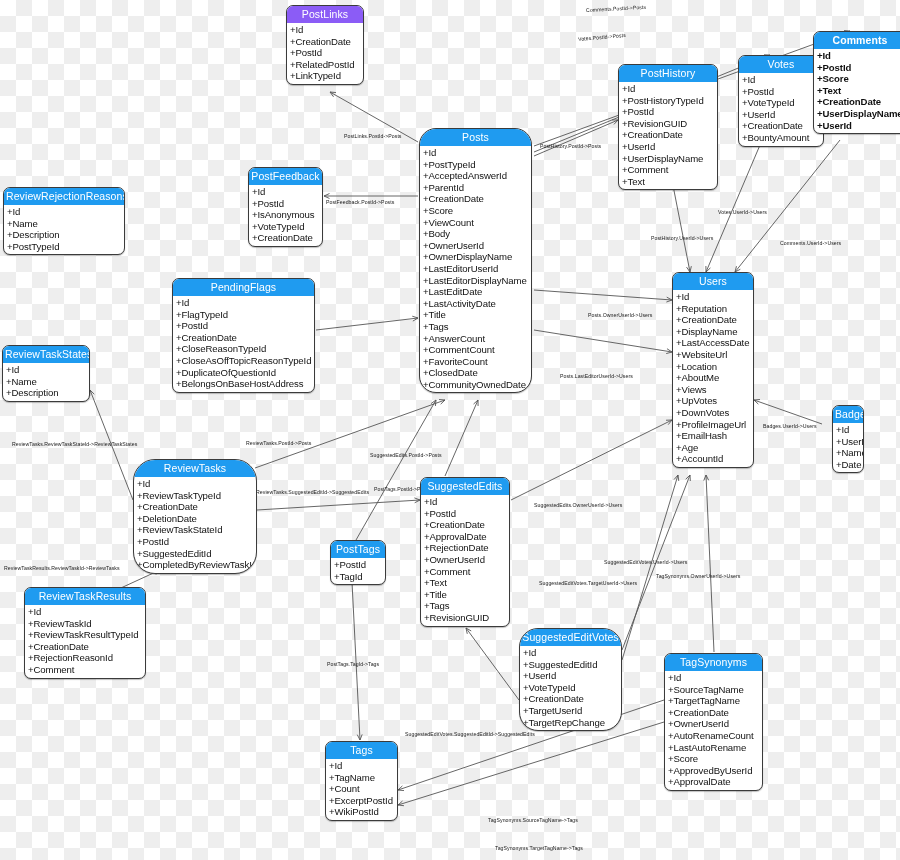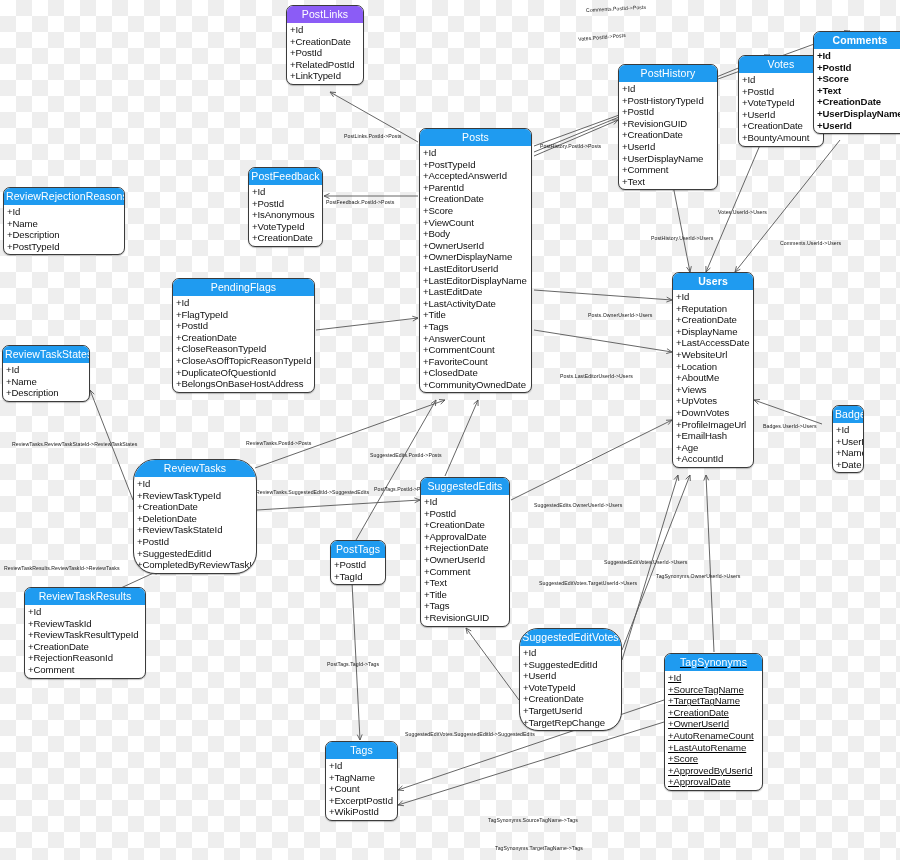--- a/index.html
+++ b/index.html
@@ -190,21 +190,21 @@
       <div class="entity-fields">
         <div class="field">+Id</div>
         <div class="field">+PostId</div>
         <div class="field">+Score</div>
         <div class="field">+Text</div>
         <div class="field">+CreationDate</div>
         <div class="field">+UserDisplayName</div>
         <div class="field">+UserId</div>
       </div>
     </div>
-    <div class="entity" style="left: 419px; top: 128px; width: 113px;">
+    <div class="entity" style="left: 419px; top: 128px; width: 113px; border-radius: 17px;">
       <div class="entity-title" style="background: rgb(31, 155, 240);">Posts</div>
       <div class="entity-fields">
         <div class="field">+Id</div>
         <div class="field">+PostTypeId</div>
         <div class="field">+AcceptedAnswerId</div>
         <div class="field">+ParentId</div>
         <div class="field">+CreationDate</div>
         <div class="field">+Score</div>
         <div class="field">+ViewCount</div>
         <div class="field">+Body</div>
@@ -257,21 +257,21 @@
     </div>
     <div class="entity" style="left: 2px; top: 345px; width: 88px;">
       <div class="entity-title" style="background: rgb(31, 155, 240);">ReviewTaskStates</div>
       <div class="entity-fields">
         <div class="field">+Id</div>
         <div class="field">+Name</div>
         <div class="field">+Description</div>
       </div>
     </div>
     <div class="entity" style="left: 672px; top: 272px; width: 82px;">
-      <div class="entity-title" style="background: rgb(31, 155, 240); font-weight: bold;">Users</div>
+      <div class="entity-title" style="background: rgb(31, 155, 240);">Users</div>
       <div class="entity-fields">
         <div class="field">+Id</div>
         <div class="field">+Reputation</div>
         <div class="field">+CreationDate</div>
         <div class="field">+DisplayName</div>
         <div class="field">+LastAccessDate</div>
         <div class="field">+WebsiteUrl</div>
         <div class="field">+Location</div>
         <div class="field">+AboutMe</div>
         <div class="field">+Views</div>
@@ -344,21 +344,21 @@
       <div class="entity-fields">
         <div class="field">+Id</div>
         <div class="field">+SuggestedEditId</div>
         <div class="field">+UserId</div>
         <div class="field">+VoteTypeId</div>
         <div class="field">+CreationDate</div>
         <div class="field">+TargetUserId</div>
         <div class="field">+TargetRepChange</div>
       </div>
     </div>
-    <div class="entity" style="left: 664px; top: 653px; width: 99px; text-decoration: underline;">
+    <div class="entity" style="left: 664px; top: 653px; width: 99px;">
       <div class="entity-title" style="background: rgb(31, 155, 240);">TagSynonyms</div>
       <div class="entity-fields">
         <div class="field">+Id</div>
         <div class="field">+SourceTagName</div>
         <div class="field">+TargetTagName</div>
         <div class="field">+CreationDate</div>
         <div class="field">+OwnerUserId</div>
         <div class="field">+AutoRenameCount</div>
         <div class="field">+LastAutoRename</div>
         <div class="field">+Score</div>

